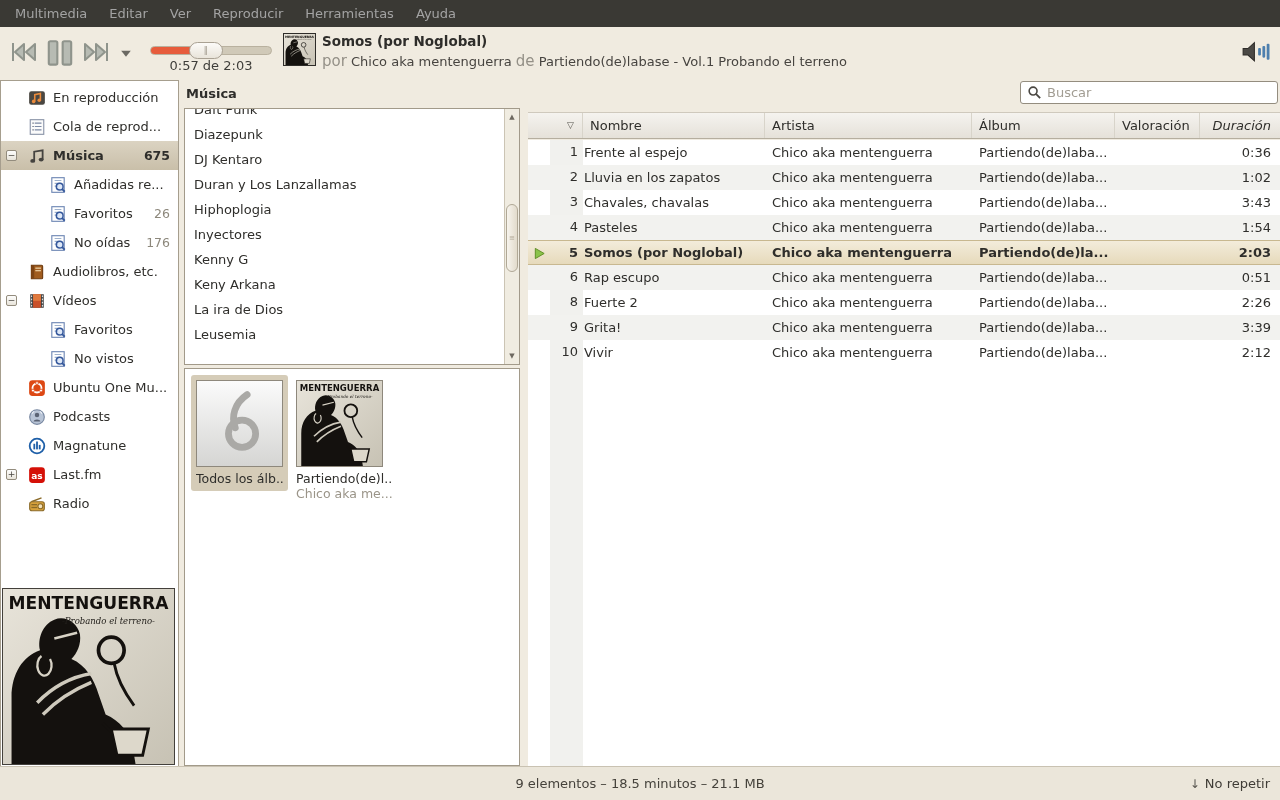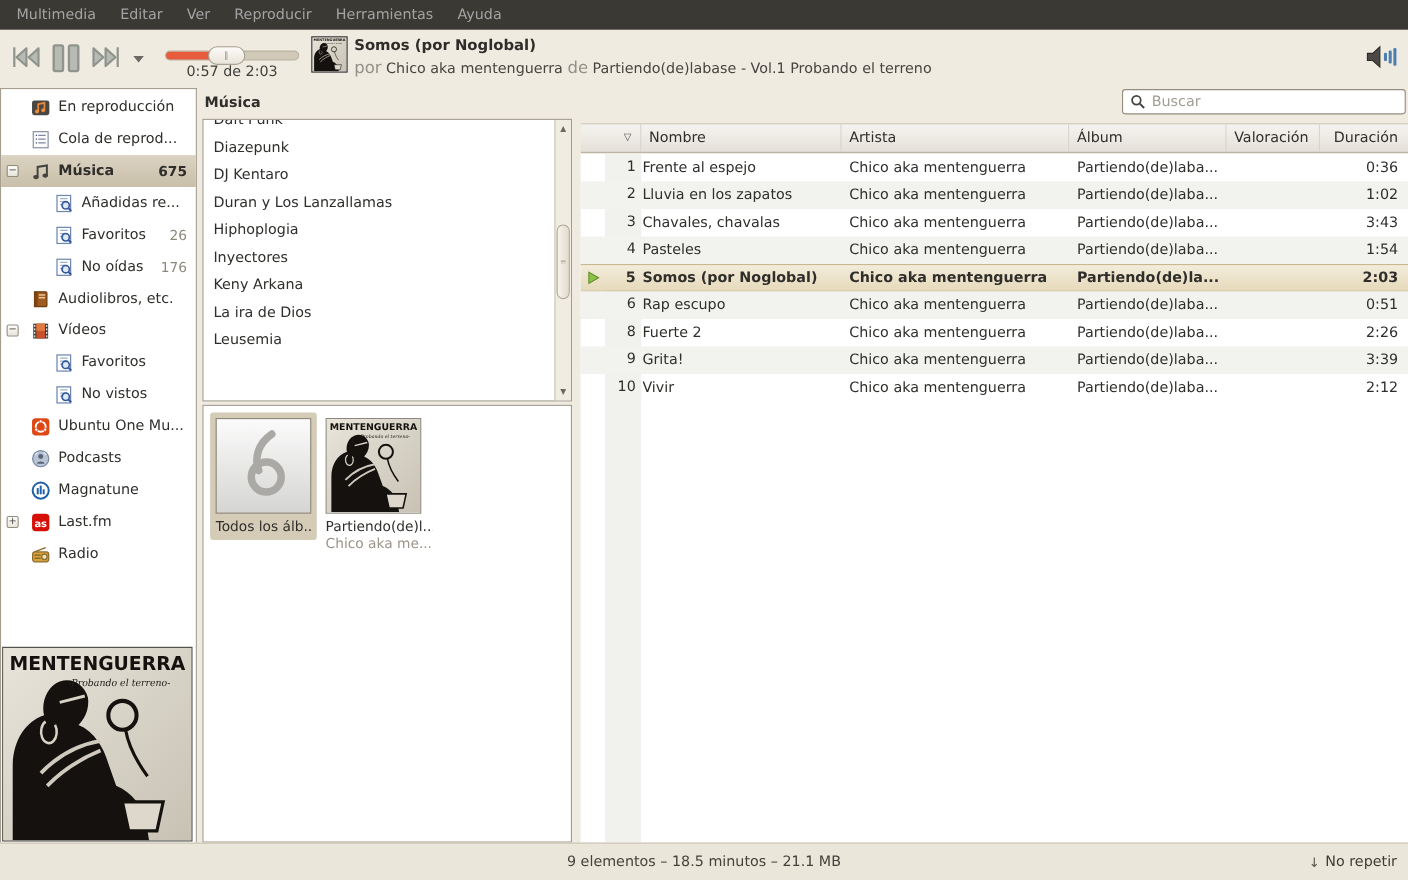--- a/index.html
+++ b/index.html
@@ -78,21 +78,21 @@
   .tile-img.placeholder { background:linear-gradient(#fbfbfb,#d5d5d3); }
   .tile-label { margin-top:4px; font-size:12.5px; color:#2f2e2b; white-space:nowrap; overflow:hidden; }
   .tile-sub { font-size:12.5px; color:#9a9488; white-space:nowrap; overflow:hidden; }
   
   .main { position:absolute; left:528px; top:80px; width:752px; height:686px; }
   .tl-header { position:absolute; left:0; top:32px; width:100%; height:27px; display:flex;
     background:linear-gradient(#f5f3ef,#e5e1d9); border-top:1px solid #cfc9bd; border-bottom:1px solid #b5ae9f; }
   .hc { padding:5px 0 0 7px; border-right:1px solid #d8d4ca; color:#2f2e2b; cursor:pointer; }
   .hc-ind { width:55px; text-align:right; padding-right:8px; padding-top:7px; font-size:9px; color:#55524c; }
   .hc0 { width:182px; } .hc1 { width:207px; } .hc2 { width:143px; } .hc3 { width:85px; }
-  .hc4 { flex:1; text-align:right; padding-right:9px; border-right:none; }
+  .hc4 { flex:1; text-align:right; padding-right:9px; border-right:none;font-style:italic; }
   .tl-body { position:absolute; left:0; top:60px; width:100%; bottom:0; background:#fff;
     background-image:linear-gradient(to right,#fff 22px,#f1f1ee 22px,#f1f1ee 55px,#fff 55px); }
   .trow { display:flex; align-items:center; height:25px; cursor:pointer; }
   .trow:nth-child(even) { background:#f2f2ef; }
   .trow.current { background:linear-gradient(#f3ecdb,#e6dabb); border-top:1px solid #c8b890;
     border-bottom:1px solid #c8b890; font-weight:bold; }
   .c { white-space:nowrap; overflow:hidden; }
   .c.status { width:22px; text-align:center; }
   .c.num { width:33px; text-align:right; padding-right:5px; background:#f1f1ee; height:100%; line-height:24px; }
   .trow:nth-child(even) .c.num { background:transparent; }
@@ -434,20 +434,21 @@
   <div class="pane-title">Música</div>
   <div class="artist-box">
     <div class="artist-list">
       <div class="artist-scroll" id="artist-scroll">
           <div class="artist-row">Daft Punk</div>
           <div class="artist-row">Diazepunk</div>
           <div class="artist-row">DJ Kentaro</div>
           <div class="artist-row">Duran y Los Lanzallamas</div>
           <div class="artist-row">Hiphoplogia</div>
           <div class="artist-row">Inyectores</div>
+          <div class="artist-row">Kenny G</div>
           <div class="artist-row">Keny Arkana</div>
           <div class="artist-row">La ira de Dios</div>
           <div class="artist-row">Leusemia</div>
         </div>
     </div>
     <div class="asb">
       <div class="arr up">▲</div>
       <div class="asb-thumb">≡</div>
       <div class="arr down">▼</div>
     </div>

